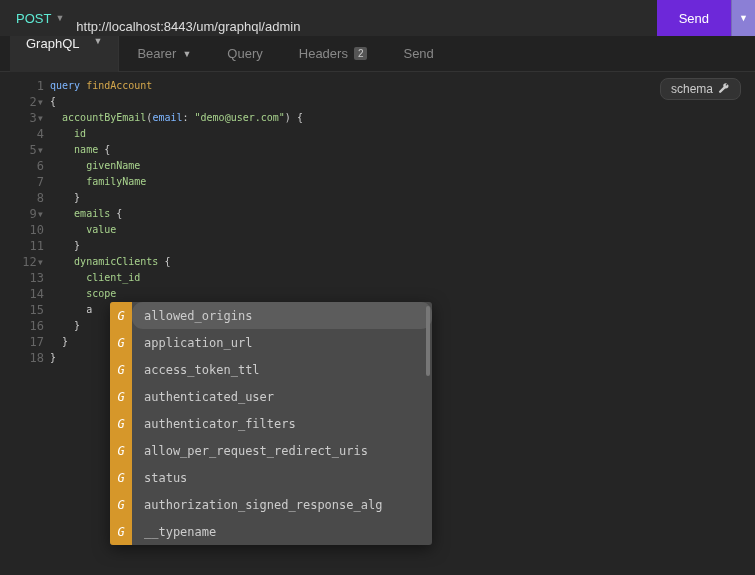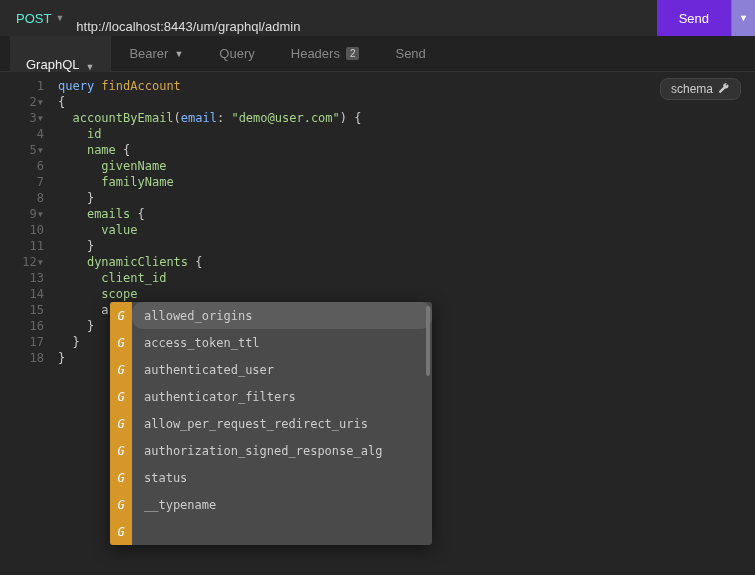--- a/index.html
+++ b/index.html
@@ -62,22 +62,22 @@
 .tool-row {
   display: flex;
   align-items: center;
   height: 36px;
   background: #222;
   border-bottom: 1px solid #333;
   padding-left: 10px;
 }
 .tab-active {
   display: flex;
-  align-items: flex-end;
-  gap: 6px;
+  align-items: flex-start;
+  gap: 14px;
   padding: 0 16px;
   height: 36px;
   background: #2e2e2e;
   color: #eee;
   font-size: 13px;
   border-right: 1px solid #333;
   cursor: pointer;
 }
 .tab-caret { font-size: 9px; color: #aaa; }
 .tab {
@@ -128,24 +128,24 @@
   color: #666;
   font-family: Menlo, Monaco, monospace;
   font-size: 12px;
   line-height: 16px;
   user-select: none;
 }
 .gutter .fold { color: #666; }
 .gutter .row { height: 16px; position: relative; }
 .code {
   position: absolute;
-  left: 58px;
+  left: 50px;
   top: 6px;
   font-family: Menlo, Monaco, monospace;
-  font-size: 12px;
+  font-size: 10px;
   line-height: 16px;
   white-space: pre;
 }
 .kw1 { color: #7eb6ff; }
 .kw2 { color: #d6a84c; }
 .arg { color: #7eb6ff; }
 .str { color: #a8d38d; }
 .field { color: #a8d38d; }
 .plain { color: #ccc; }
 
@@ -286,22 +286,23 @@
         <div class="ac-badge">G</div>
         <div class="ac-badge">G</div>
         <div class="ac-badge">G</div>
         <div class="ac-badge">G</div>
         <div class="ac-badge">G</div>
         <div class="ac-badge">G</div>
       </div>
     <div class="ac-list" id="acl">
       <div class="ac-scroll"></div>
     <div class="ac-item sel">allowed_origins</div>
+        <div class="ac-item">application_url</div>
         <div class="ac-item">access_token_ttl</div>
         <div class="ac-item">authenticated_user</div>
         <div class="ac-item">authenticator_filters</div>
         <div class="ac-item">allow_per_request_redirect_uris</div>
+        <div class="ac-item">status</div>
         <div class="ac-item">authorization_signed_response_alg</div>
-        <div class="ac-item">status</div>
         <div class="ac-item">__typename</div>
       </div>
   </div>
 </div>
 
 </body></html>

